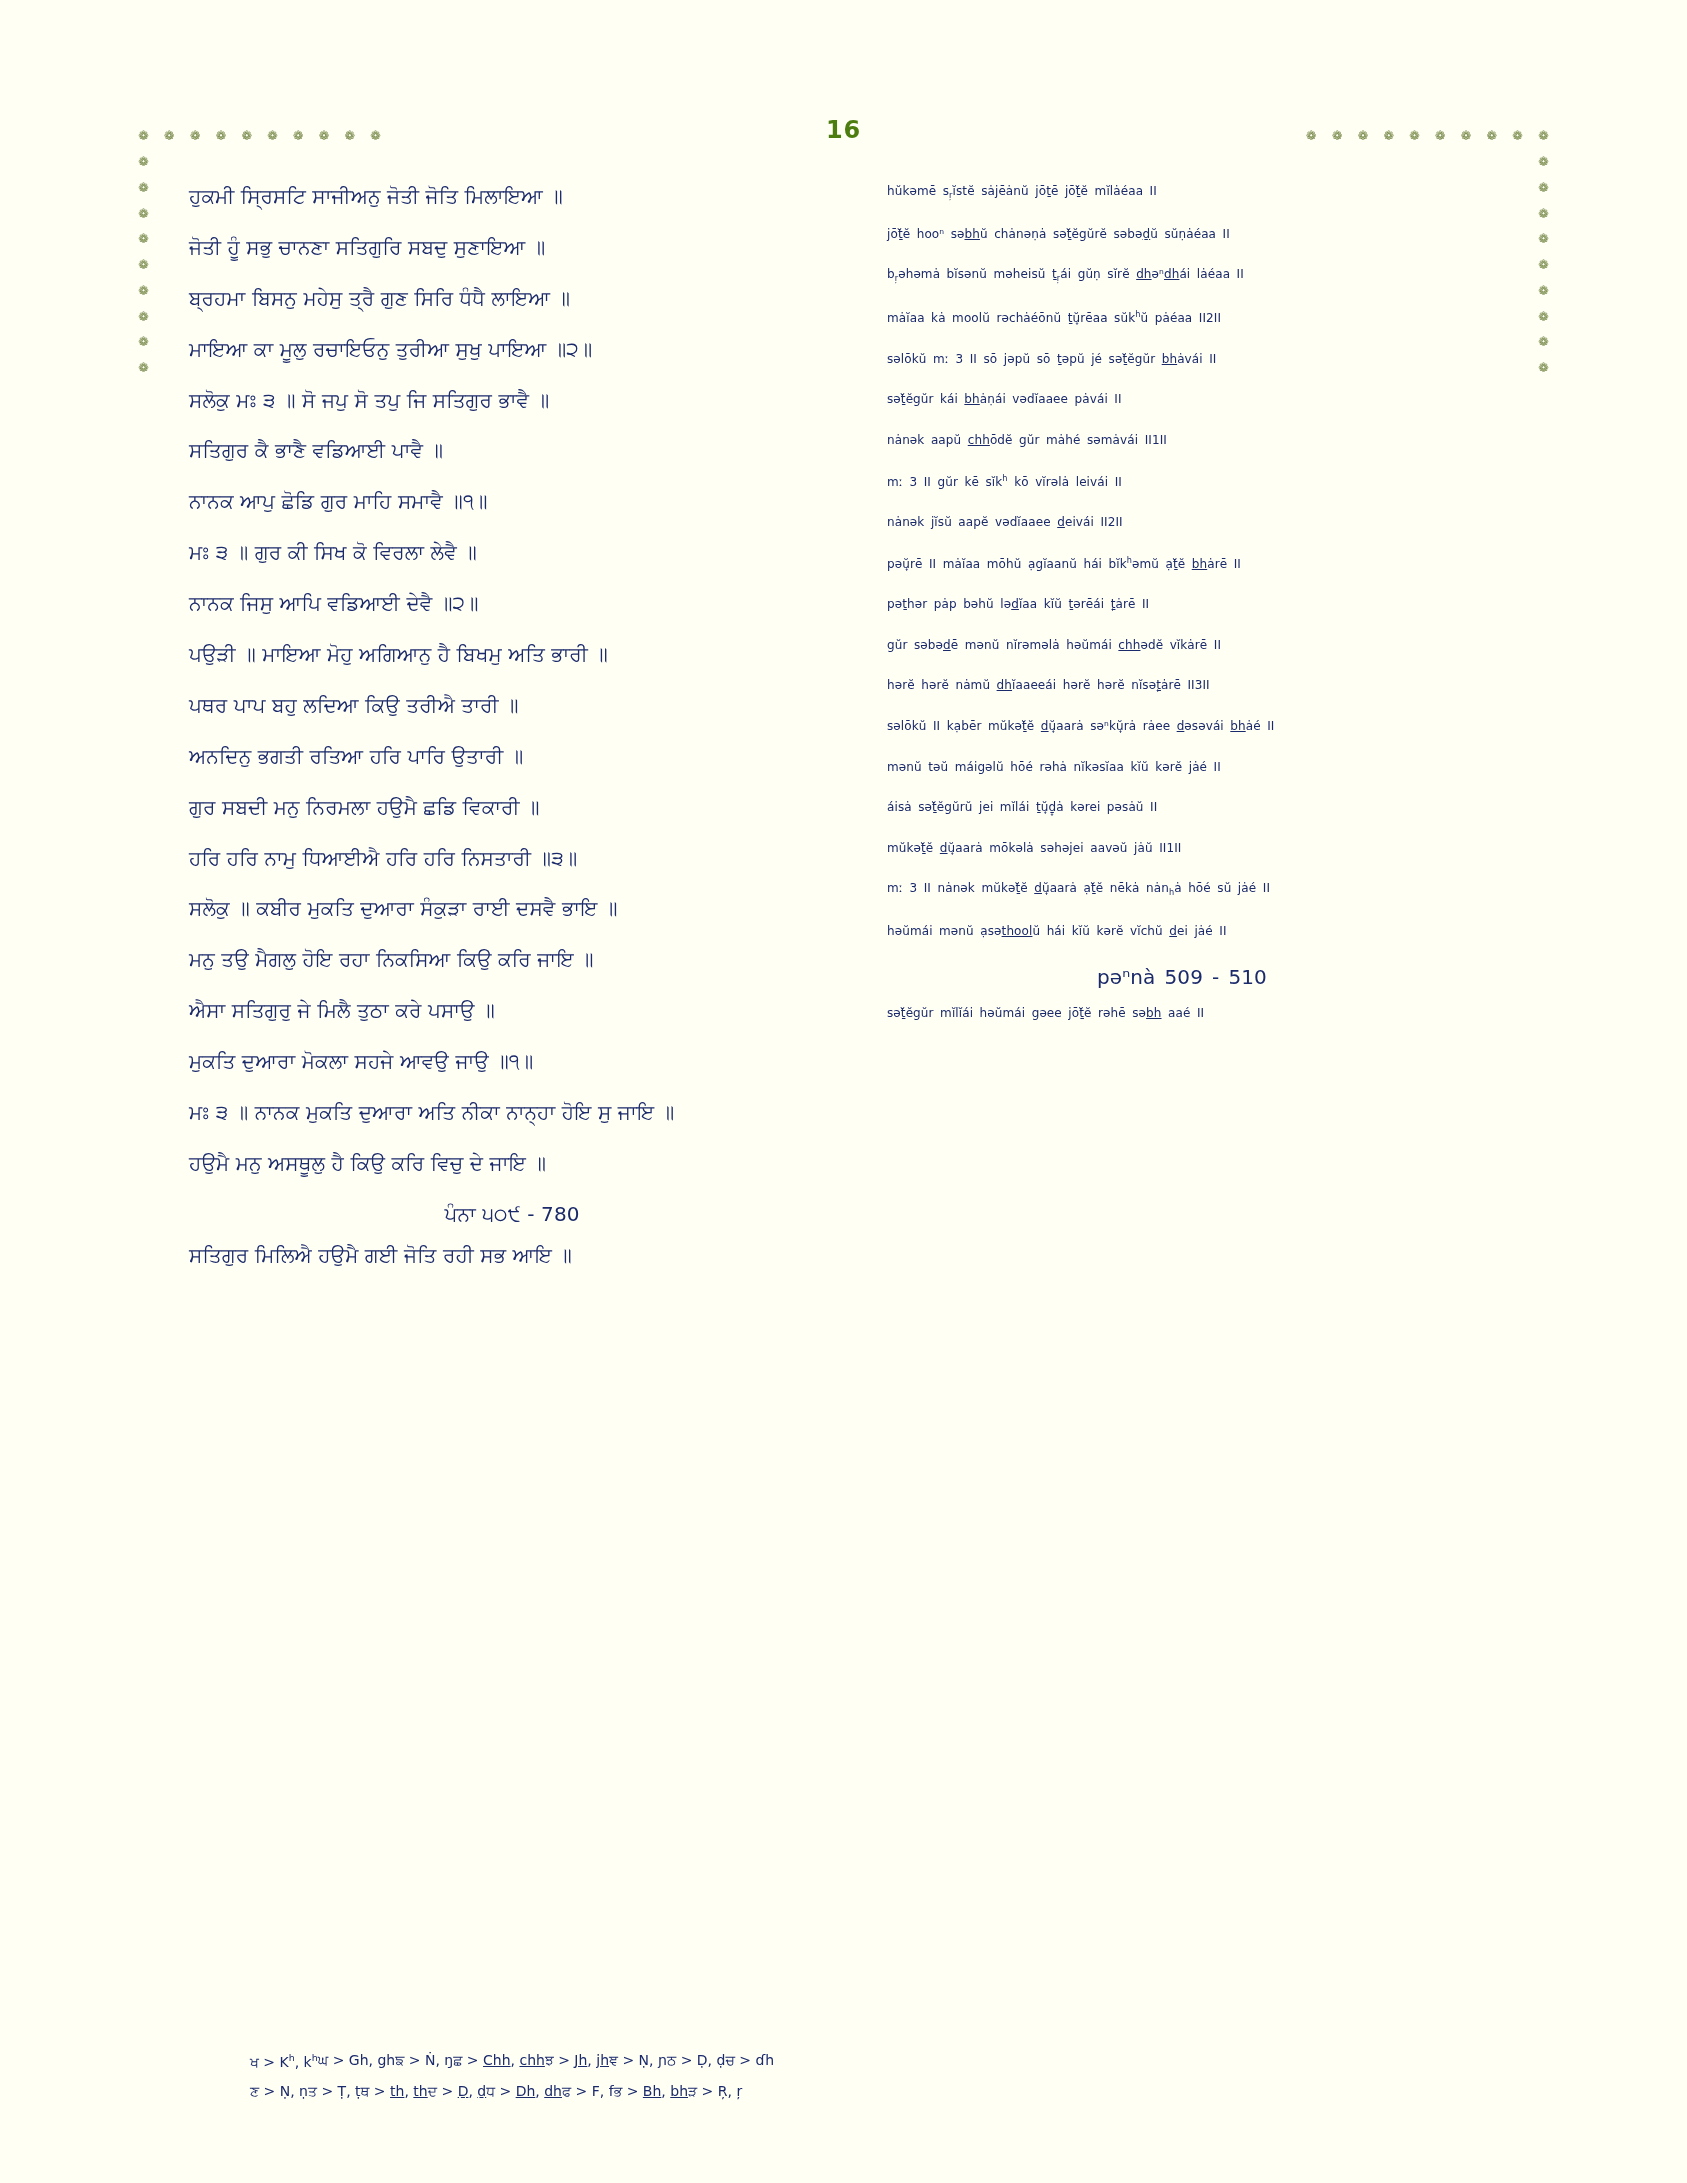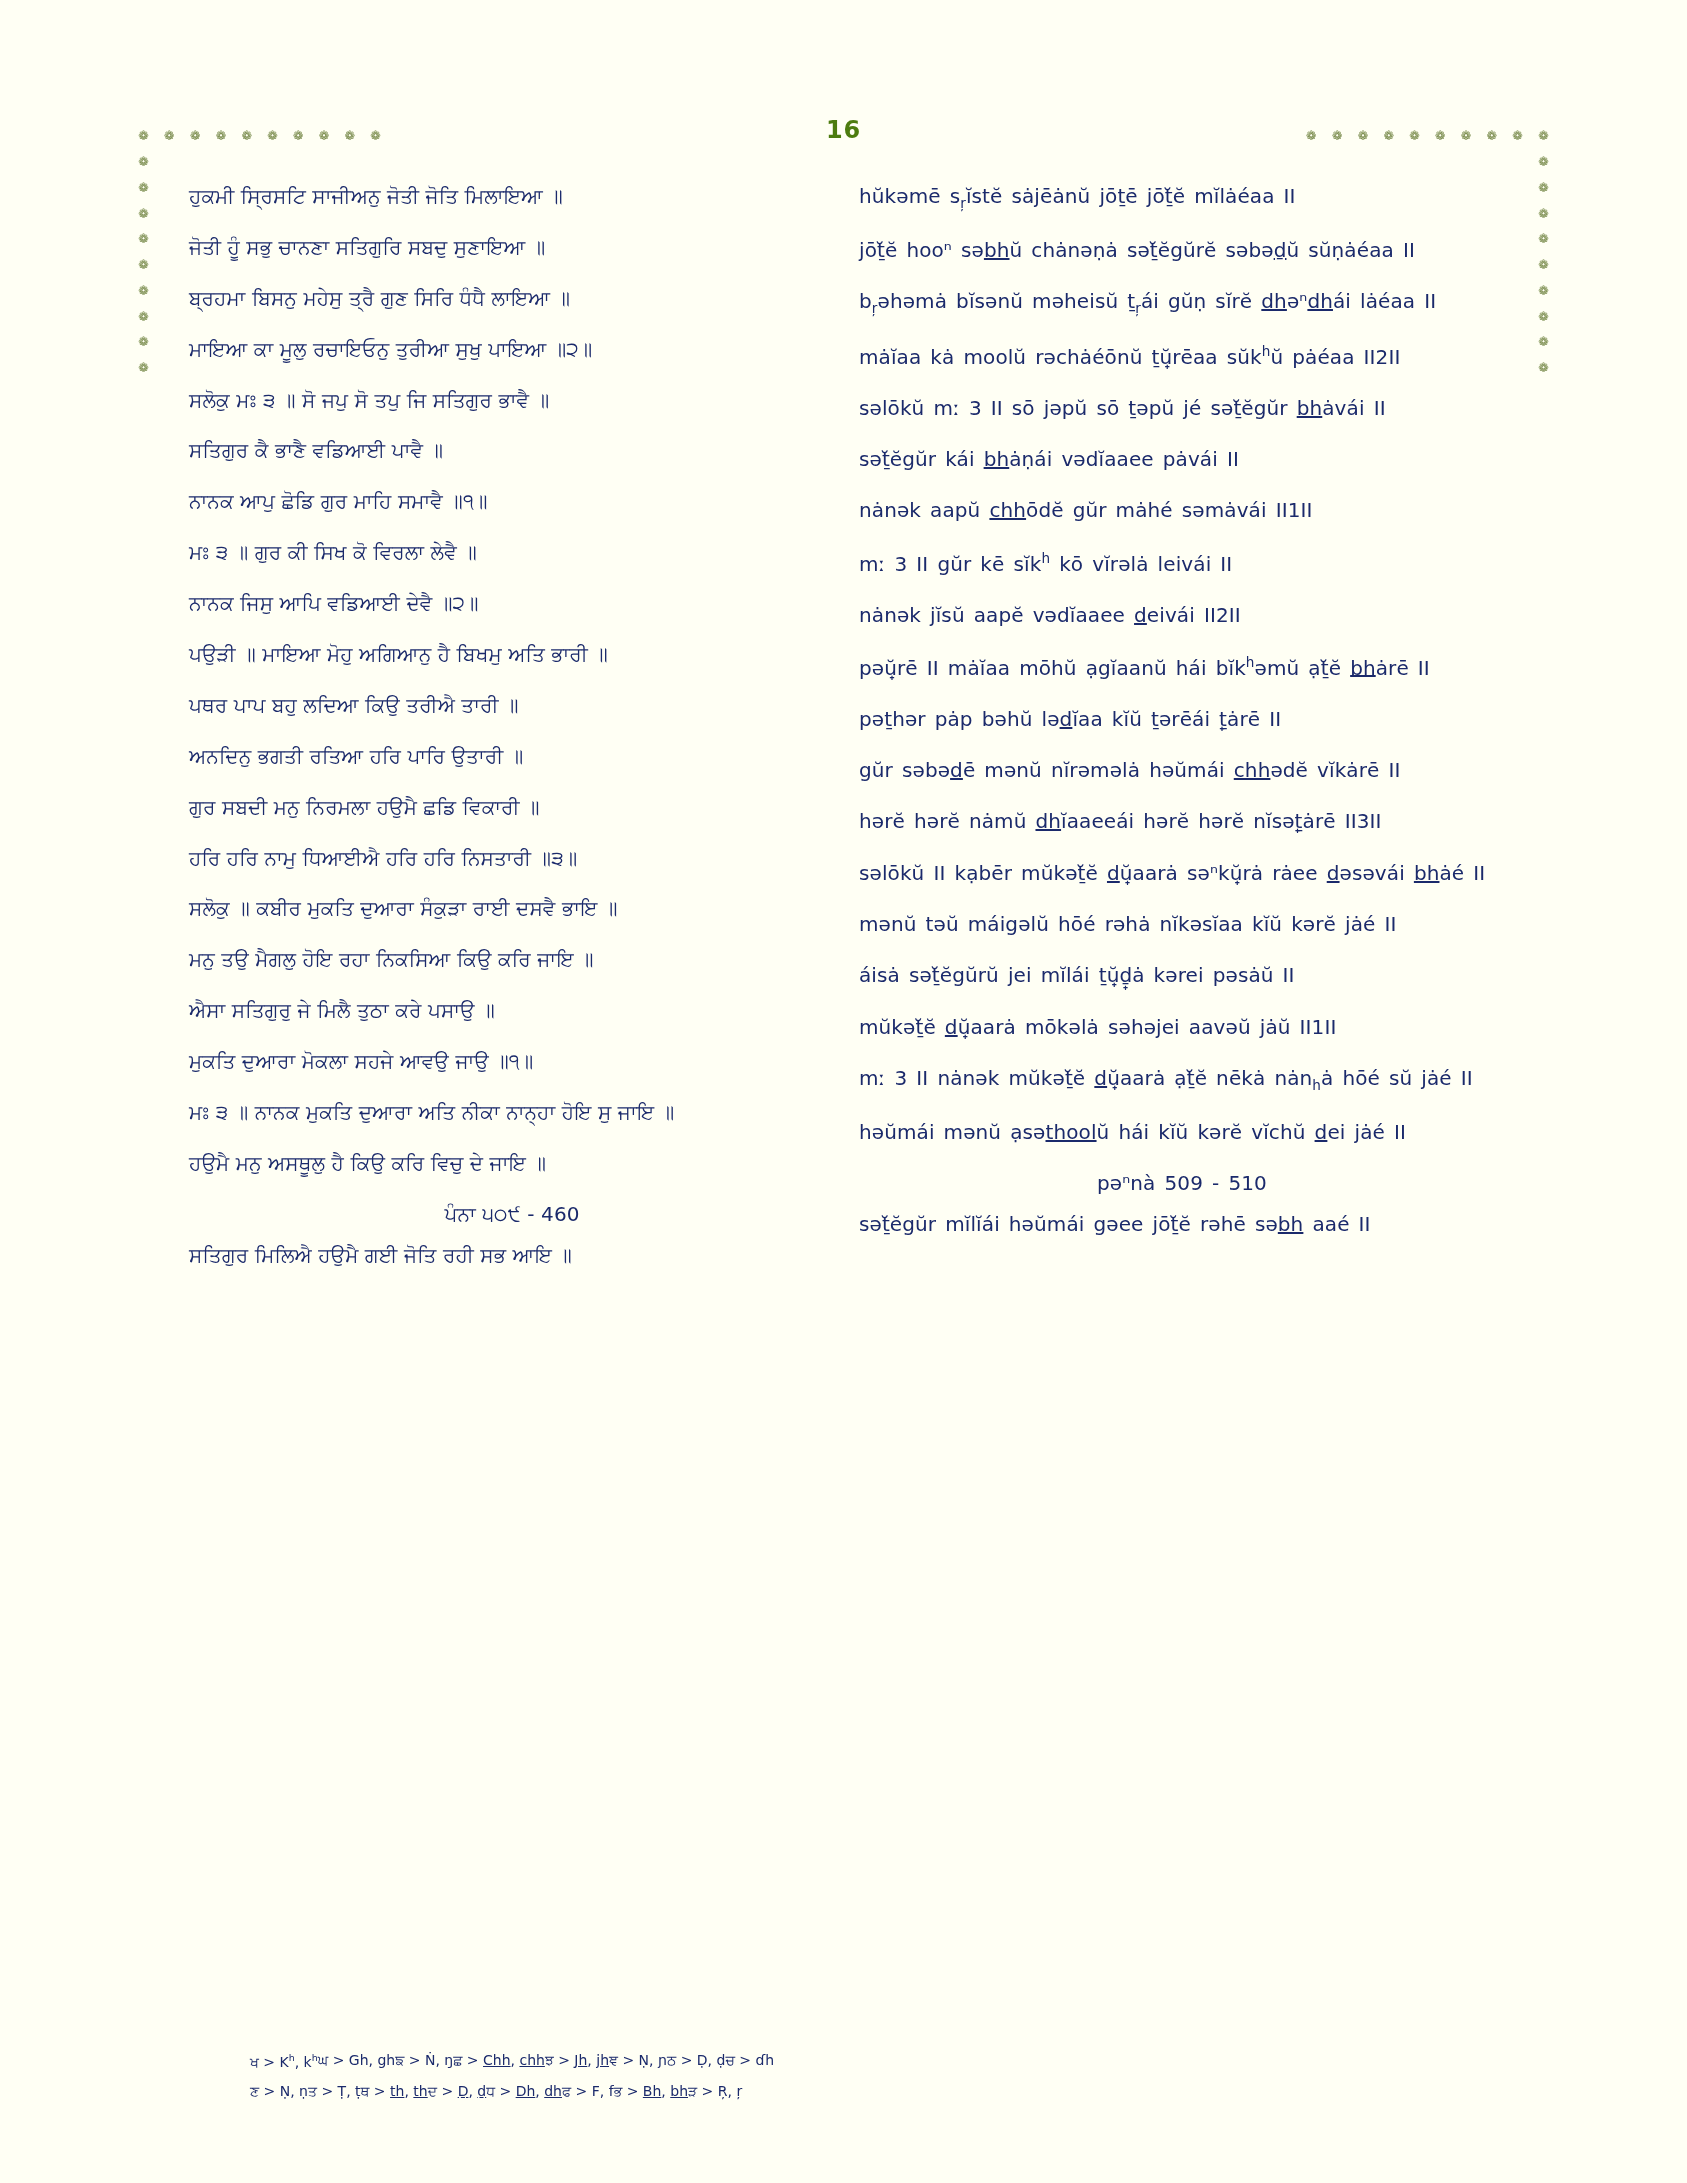--- a/index.html
+++ b/index.html
@@ -82,26 +82,27 @@
     margin: 0 0 24.5px 0;
   }
   .gurmukhi {
     font-size: 20px;
     line-height: 1.32;
     color: #1b2a6b;
     font-family: "DejaVu Sans", sans-serif;
     letter-spacing: 0.1px;
   }
   .translit {
-    font-size: 20px;
+    font-size: 12px;
     line-height: 1.34;
     color: #1b2a6b;
     font-family: "DejaVu Sans", sans-serif;
     letter-spacing: 0.1px;
     word-spacing: 2.6px;
+    margin-left: 28px;
   }
   .translit u { text-decoration: underline; }
 
   .pagemark {
     text-align: center;
     font-size: 20px;
     color: #1b2a6b;
     margin: 17px 0 14.6px 0;
   }
 
@@ -201,21 +202,21 @@
       <div class="line gurmukhi">ਪਥਰ ਪਾਪ ਬਹੁ ਲਦਿਆ ਕਿਉ ਤਰੀਐ ਤਾਰੀ ॥</div>
       <div class="line gurmukhi">ਅਨਦਿਨੁ ਭਗਤੀ ਰਤਿਆ ਹਰਿ ਪਾਰਿ ਉਤਾਰੀ ॥</div>
       <div class="line gurmukhi">ਗੁਰ ਸਬਦੀ ਮਨੁ ਨਿਰਮਲਾ ਹਉਮੈ ਛਡਿ ਵਿਕਾਰੀ ॥</div>
       <div class="line gurmukhi">ਹਰਿ ਹਰਿ ਨਾਮੁ ਧਿਆਈਐ ਹਰਿ ਹਰਿ ਨਿਸਤਾਰੀ ॥੩॥</div>
       <div class="line gurmukhi">ਸਲੋਕੁ ॥ ਕਬੀਰ ਮੁਕਤਿ ਦੁਆਰਾ ਸੰਕੁੜਾ ਰਾਈ ਦਸਵੈ ਭਾਇ ॥</div>
       <div class="line gurmukhi">ਮਨੁ ਤਉ ਮੈਗਲੁ ਹੋਇ ਰਹਾ ਨਿਕਸਿਆ ਕਿਉ ਕਰਿ ਜਾਇ ॥</div>
       <div class="line gurmukhi">ਐਸਾ ਸਤਿਗੁਰੁ ਜੇ ਮਿਲੈ ਤੁਠਾ ਕਰੇ ਪਸਾਉ ॥</div>
       <div class="line gurmukhi">ਮੁਕਤਿ ਦੁਆਰਾ ਮੋਕਲਾ ਸਹਜੇ ਆਵਉ ਜਾਉ ॥੧॥</div>
       <div class="line gurmukhi">ਮਃ ੩ ॥ ਨਾਨਕ ਮੁਕਤਿ ਦੁਆਰਾ ਅਤਿ ਨੀਕਾ ਨਾਨ੍ਹਾ ਹੋਇ ਸੁ ਜਾਇ ॥</div>
       <div class="line gurmukhi">ਹਉਮੈ ਮਨੁ ਅਸਥੂਲੁ ਹੈ ਕਿਉ ਕਰਿ ਵਿਚੁ ਦੇ ਜਾਇ ॥</div>
-      <div class="pagemark gurmukhi">ਪੰਨਾ ੫੦੯ - 460</div>
+      <div class="pagemark gurmukhi">ਪੰਨਾ ੫੦੯ - 780</div>
       <div class="line gurmukhi">ਸਤਿਗੁਰ ਮਿਲਿਐ ਹਉਮੈ ਗਈ ਜੋਤਿ ਰਹੀ ਸਭ ਆਇ ॥</div>
     </div>
 
     <div class="col col-right">
       <div class="line translit">hŭkəmē s<sub>ŗ</sub>ĭstĕ sȧjēȧnŭ jōṯē jōṯ̆ĕ mĭlȧéaa II</div>
       <div class="line translit">jōṯ̆ĕ hooⁿ sə<u>bh</u>ŭ chȧnəṇȧ səṯ̆ĕgŭrĕ səbə<u>ḏ</u>ŭ sŭṇȧéaa II</div>
       <div class="line translit">b<sub>ŗ</sub>əhəmȧ bĭsənŭ məheisŭ ṯ<sub>ŗ</sub>ái gŭṇ sĭrĕ <u>dh</u>əⁿ<u>dh</u>ái lȧéaa II</div>
       <div class="line translit">mȧĭaa kȧ moolŭ rəchȧéōnŭ ṯŭ̟rēaa sŭk<sup>h</sup>ŭ pȧéaa II2II</div>
       <div class="line translit">səlōkŭ mː 3 II sō jəpŭ sō ṯəpŭ jé səṯ̆ĕgŭr <u>bh</u>ȧvái II</div>
       <div class="line translit">səṯ̆ĕgŭr kái <u>bh</u>ȧṇái vədĭaaee pȧvái II</div>

